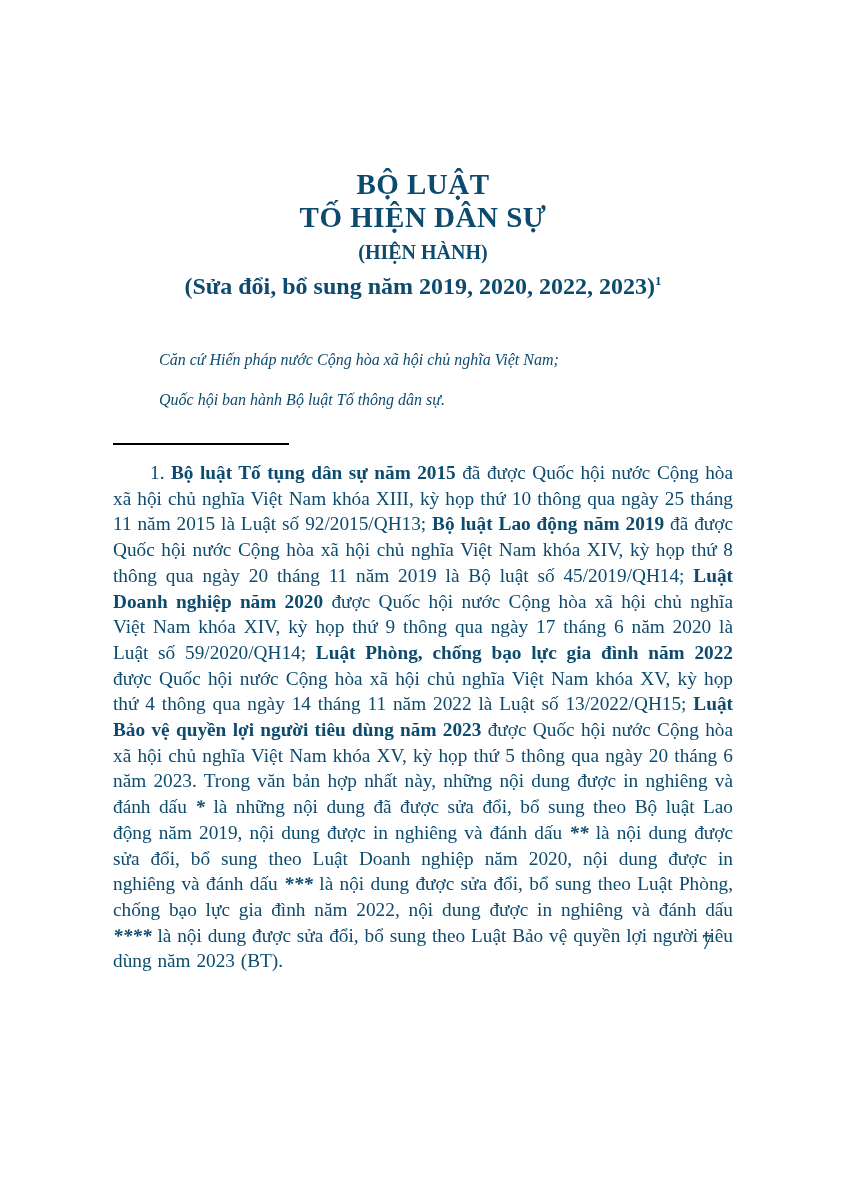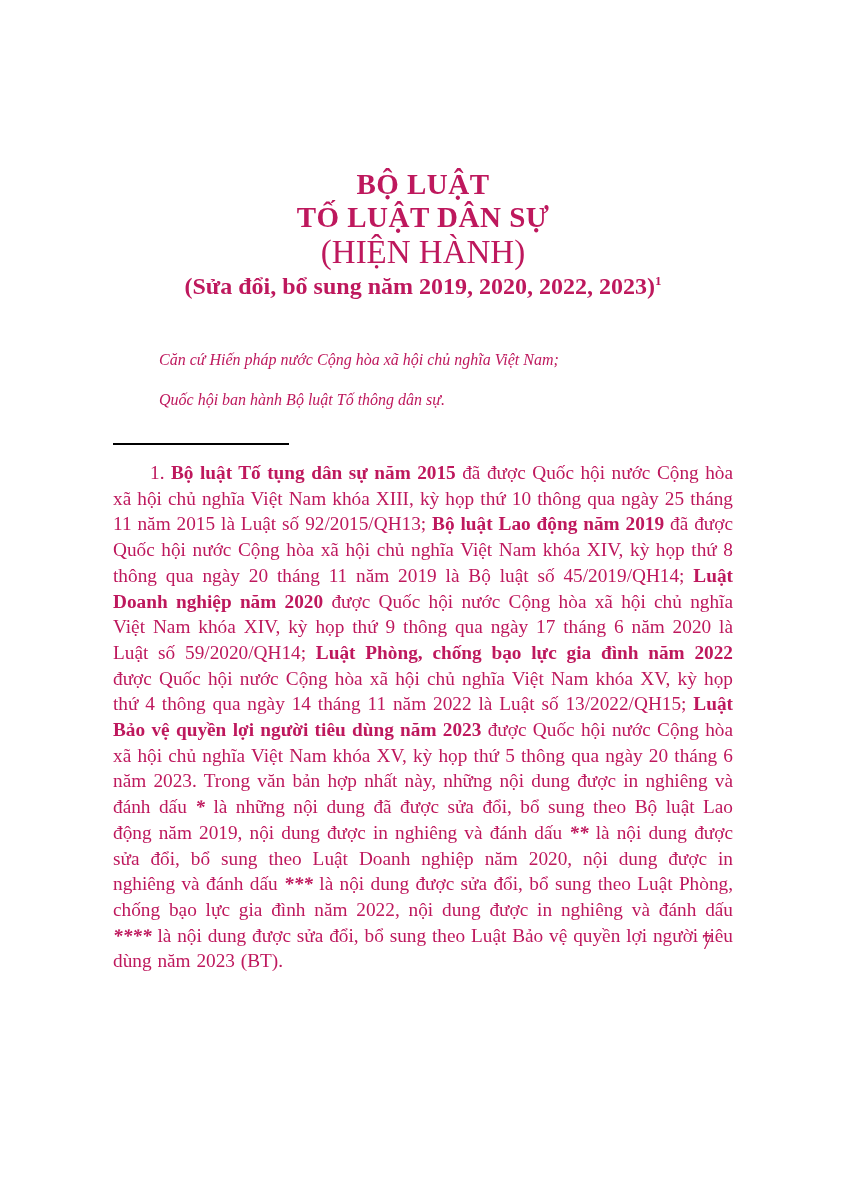--- a/index.html
+++ b/index.html
@@ -3,39 +3,39 @@
 <meta charset="utf-8">
 <style>
   * { margin: 0; padding: 0; box-sizing: border-box; }
   html, body { background: #ffffff; }
   .page {
     position: relative;
     width: 845px;
     height: 1041px;
     background: #ffffff;
     font-family: "Liberation Serif", "DejaVu Serif", serif;
-    color: #be185d;
+    color: #0c4a6e;
     overflow: hidden;
   }
   .content {
     position: absolute;
     left: 113px;
     top: 0;
     width: 620px;
   }
   .title-block { text-align: center; margin-top: 168px; }
   .title-main {
     font-size: 29px;
     font-weight: bold;
     line-height: 33px;
     letter-spacing: 0.5px;
   }
   .title-sub {
-    font-size: 33px;
-    font-weight: normal;
+    font-size: 20px;
+    font-weight: bold;
     line-height: 31px;
     margin-top: 3px;
   }
   .title-amend {
     font-size: 24px;
     font-weight: bold;
     line-height: 30px;
     margin-top: 3px;
   }
   .title-amend sup { font-size: 13px; vertical-align: super; line-height: 0; }
@@ -72,21 +72,21 @@
   }
 </style>
 </head>
 <body>
 
 <div class="page">
   <div class="content">
 
     <div class="title-block">
       <div class="title-main">BỘ LUẬT</div>
-      <div class="title-main">TỐ LUẬT DÂN SỰ</div>
+      <div class="title-main">TỐ HIỆN DÂN SỰ</div>
       <div class="title-sub">(HIỆN HÀNH)</div>
       <div class="title-amend"><span>(Sửa đổi, bổ sung năm 2019, 2020, 2022, 2023)</span><sup>1</sup></div>
     </div>
 
     <div class="preamble">
       <div class="pline">Căn cứ Hiến pháp nước Cộng hòa xã hội chủ nghĩa Việt Nam;</div>
       <div class="pline">Quốc hội ban hành Bộ luật Tố thông dân sự.</div>
     </div>
 
     <div class="fn-rule"></div>

